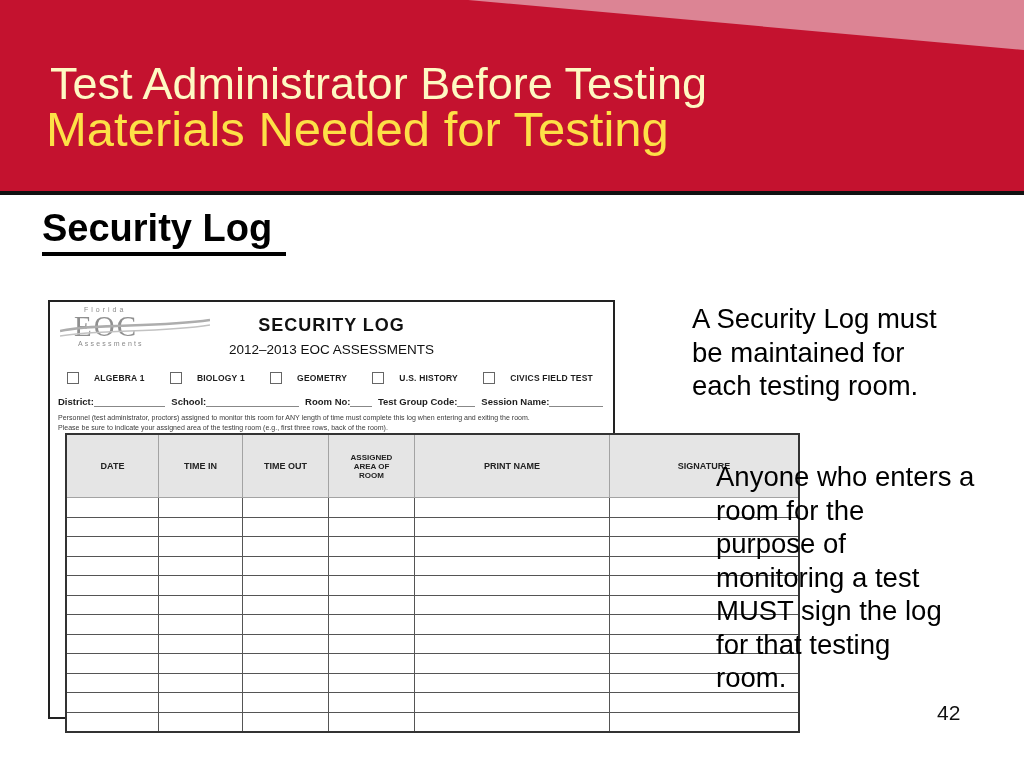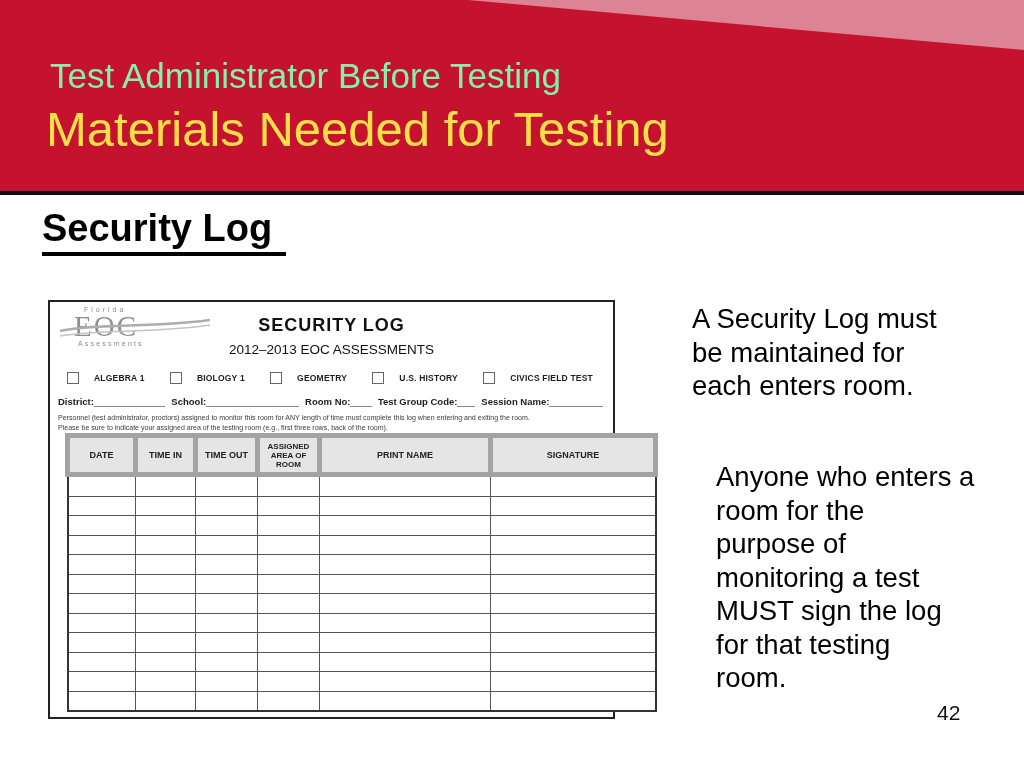--- a/index.html
+++ b/index.html
@@ -5,21 +5,21 @@
   html,body{margin:0;padding:0;background:#fff;}
   body{width:1024px;height:768px;position:relative;overflow:hidden;
        font-family:"Liberation Sans",sans-serif;}
   .slide{position:absolute;left:0;top:0;width:1024px;height:768px;background:#fff;}
 
   
   .banner{position:absolute;left:0;top:0;width:1024px;height:191px;
           background:var(--banner-red,#c4122f);border-bottom:4px solid var(--divider-black,#111);}
   .banner-accent{position:absolute;right:0;top:0;}
   .banner-accent polygon{fill:var(--banner-pink,#dc8494);}
-  .kicker{position:absolute;left:50px;top:56px;font-size:35px;line-height:40px;color:#86efac;}
+  .kicker{position:absolute;left:50px;top:64px;font-size:45px;line-height:40px;color:#fef9c3;}
   .banner-title{position:absolute;left:46px;top:100px;font-size:49px;line-height:58px;color:#fde047;}
 
   
   .section-heading{position:absolute;left:42px;top:206px;font-size:38px;line-height:44px;
                    font-weight:bold;color:#000;border-bottom:4px solid #000;
                    padding:0 14px 2px 0;display:inline-block;}
 
   
   .form{position:absolute;left:48px;top:300px;width:563px;height:415px;
         border:2px solid #222;background:#fff;}
@@ -45,22 +45,22 @@
               font-size:9.5px;font-weight:bold;color:#1d1d1d;}
   .field-label{white-space:nowrap;}
   .field-line{border-bottom:1px solid #888;height:11px;margin-right:6px;}
   .fl-a{flex-grow:2.0;} .fl-b{flex-grow:2.6;} .fl-c{flex-grow:.6;} .fl-d{flex-grow:.5;} .fl-e{flex-grow:1.5;margin-right:0;}
 
   .instructions{position:absolute;left:8px;top:111px;width:552px;font-size:8px;line-height:10px;
                 color:#3a3a3a;white-space:pre;transform:scaleX(.88);transform-origin:left top;overflow:hidden;}
 
   .log-table{position:absolute;left:15px;top:131px;width:534px;border-collapse:collapse;
              table-layout:fixed;border:2px solid #333;}
-  .log-table th{background:#e5e5e5;border:5px solid #a3a3a3;font-size:9px;font-weight:bold;
-                color:#222;height:30px;line-height:10px;padding:2px;text-align:center;}
+  .log-table th{background:#e5e5e5;border:1px solid #a3a3a3;font-size:9px;font-weight:bold;
+                color:#222;height:30px;line-height:10px;padding:16px;text-align:center;}
   .log-table th.col3{font-size:8px;line-height:9px;}
   .log-table td{border:1px solid #555;height:18.5px;padding:0;background:#fff;}
 
   
   .note{position:absolute;left:692px;width:285px;font-size:27.5px;line-height:33.5px;
         color:#000;white-space:pre-line;}
   .note-1{top:302px;}
   .note-2{top:460px;margin-left:24px;}
 
   .page-number{position:absolute;left:937px;top:701px;font-size:21px;color:#111;}
@@ -241,21 +241,21 @@
             <td></td>
             <td></td>
             <td></td>
           </tr>
         </tbody>
       </table>
   </div>
 
   <div class="note note-1">A Security Log must
 be maintained for
-each enters room.</div>
+each testing room.</div>
   <div class="note note-2">Anyone who enters a
 room for the
 purpose of
 monitoring a test
 MUST sign the log
 for that testing
 room.</div>
 
   <div class="page-number">42</div>
 

